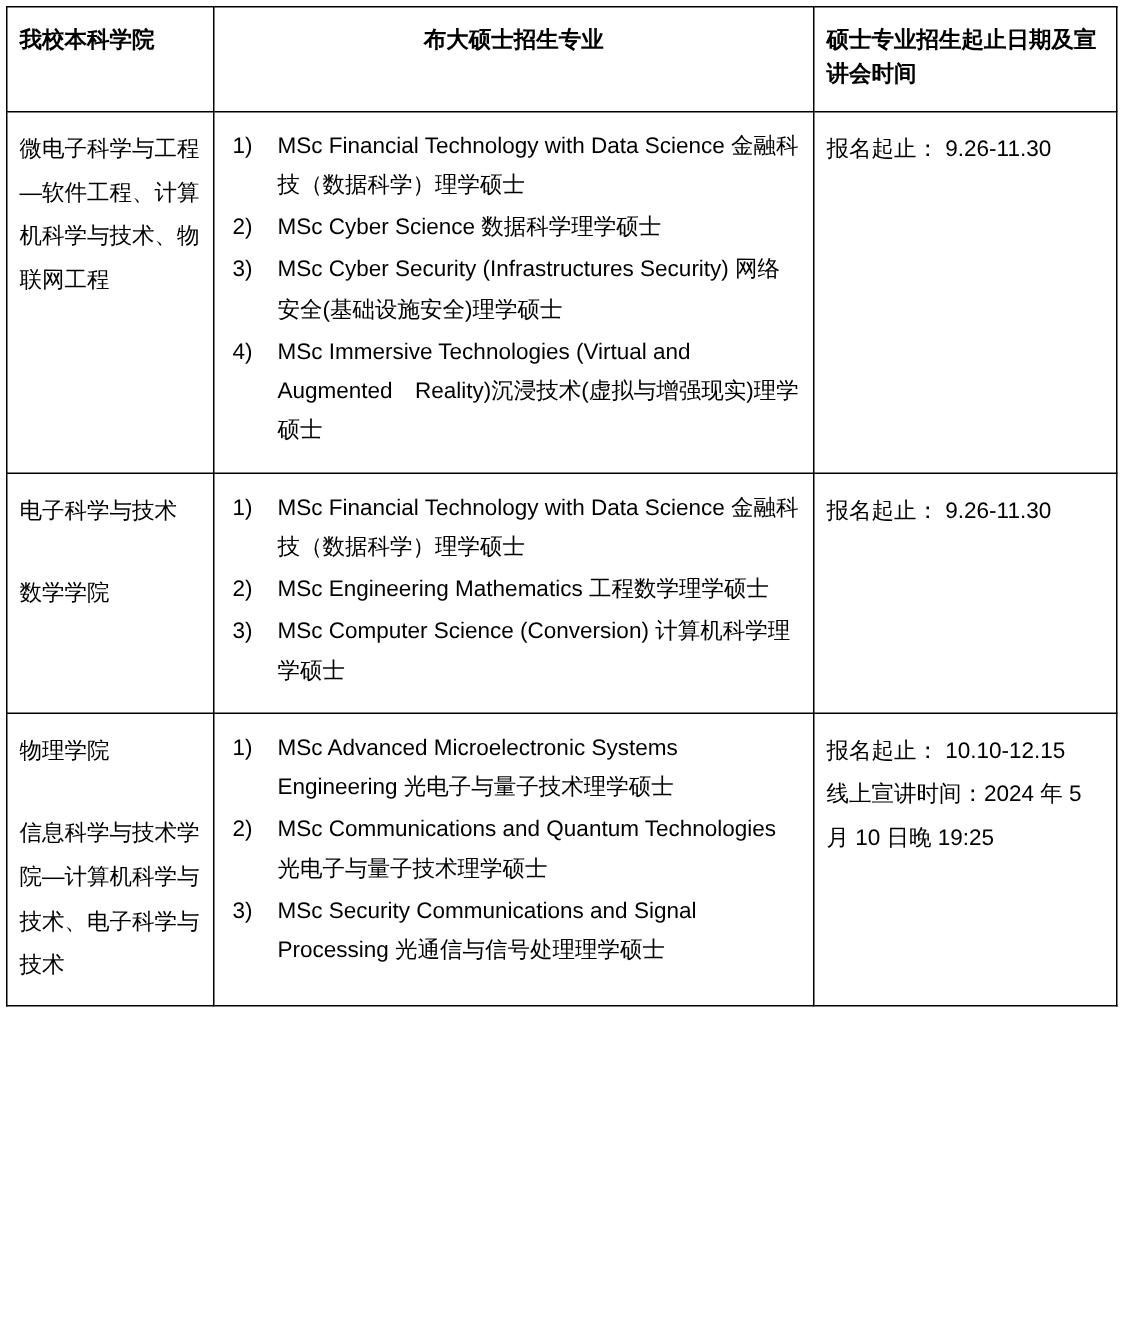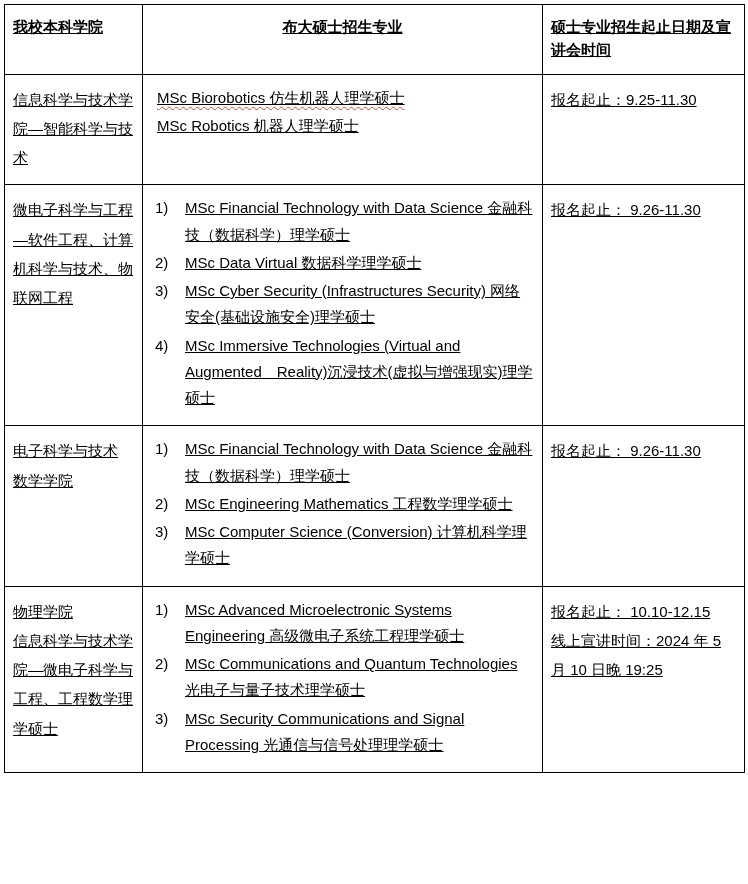--- a/index.html
+++ b/index.html
@@ -16,21 +16,20 @@
   }
   .doc {
     width: 748px;
     box-sizing: border-box;
     padding: 4px 4px 0 4px;
   }
   table.admissions {
     border-collapse: collapse;
     width: 740px;
     table-layout: fixed;
-    text-decoration: underline;
   }
   table.admissions td, table.admissions th {
     border: 1px solid #000000;
     vertical-align: top;
     padding: 10px 8px 12px 8px;
   }
   
   col.c1 { width: 138px; }
   col.c2 { width: 400px; }
   col.c3 { width: 202px; }
@@ -48,20 +47,21 @@
   .cell-text {
     font-size: 15px;
     line-height: 1.75;
     word-break: break-word;
   }
   .col1 .cell-text {
     font-size: 15px;
     line-height: 1.95;
   }
   .col1 .para + .para {
+    margin-top: 26px;
   }
   .col3 .cell-text {
     font-size: 15px;
     line-height: 1.95;
   }
   td.col1 { padding-top: 14px; }
   td.col3 { padding-top: 14px; }
 
   
   td.mid { vertical-align: middle; }
@@ -111,49 +111,31 @@
     </colgroup>
     <thead>
       <tr>
         <th class="left-head">我校本科学院</th>
         <th>布大硕士招生专业</th>
         <th class="left-head">硕士专业招生起止日期及宣讲会时间</th>
       </tr>
     </thead>
     <tbody>
 
-      <tr>
-        <td class="col1">
-          <div class="cell-text">
-            <div class="para">信息科学与技术学院—智能科学与技术</div>
-          </div>
-        </td>
-        <td class="col2 mid">
-          <div class="plain-lines">
-            <p><span class="squiggle">MSc Biorobotics 仿生机器人理学硕士</span></p>
-            <p>MSc Robotics 机器人理学硕士</p>
-          </div>
-        </td>
-        <td class="col3 mid">
-          <div class="cell-text">
-            <div>报名起止：9.25-11.30</div>
-          </div>
-        </td>
-      </tr>
 
       <tr>
         <td class="col1 mid">
           <div class="cell-text">
             <div class="para">微电子科学与工程—软件工程、计算机科学与技术、物联网工程</div>
           </div>
         </td>
         <td class="col2">
           <ol class="majors">
             <li><span class="num">1)</span><span>MSc Financial Technology with Data Science 金融科技（数据科学）理学硕士</span></li>
-            <li><span class="num">2)</span><span>MSc Data Virtual  数据科学理学硕士</span></li>
+            <li><span class="num">2)</span><span>MSc Cyber Science  数据科学理学硕士</span></li>
             <li><span class="num">3)</span><span>MSc Cyber Security (Infrastructures Security) 网络安全(基础设施安全)理学硕士</span></li>
             <li><span class="num">4)</span><span>MSc Immersive Technologies (Virtual and Augmented Reality)沉浸技术(虚拟与增强现实)理学硕士</span></li>
           </ol>
         </td>
         <td class="col3 mid">
           <div class="cell-text">
             <div>报名起止： 9.26-11.30</div>
           </div>
         </td>
       </tr>
@@ -176,26 +158,26 @@
           <div class="cell-text">
             <div>报名起止： 9.26-11.30</div>
           </div>
         </td>
       </tr>
 
       <tr>
         <td class="col1">
           <div class="cell-text">
             <div class="para">物理学院</div>
-            <div class="para">信息科学与技术学院—微电子科学与工程、工程数学理学硕士</div>
+            <div class="para">信息科学与技术学院—计算机科学与技术、电子科学与技术</div>
           </div>
         </td>
         <td class="col2">
           <ol class="majors">
-            <li><span class="num">1)</span><span>MSc Advanced Microelectronic Systems Engineering 高级微电子系统工程理学硕士</span></li>
+            <li><span class="num">1)</span><span>MSc Advanced Microelectronic Systems Engineering 光电子与量子技术理学硕士</span></li>
             <li><span class="num">2)</span><span>MSc Communications and Quantum Technologies 光电子与量子技术理学硕士</span></li>
             <li><span class="num">3)</span><span>MSc Security Communications and Signal Processing 光通信与信号处理理学硕士</span></li>
           </ol>
         </td>
         <td class="col3 mid">
           <div class="cell-text">
             <div>报名起止： 10.10-12.15</div>
             <div>线上宣讲时间：2024 年 5</div>
             <div>月 10 日晚 19:25</div>
           </div>

